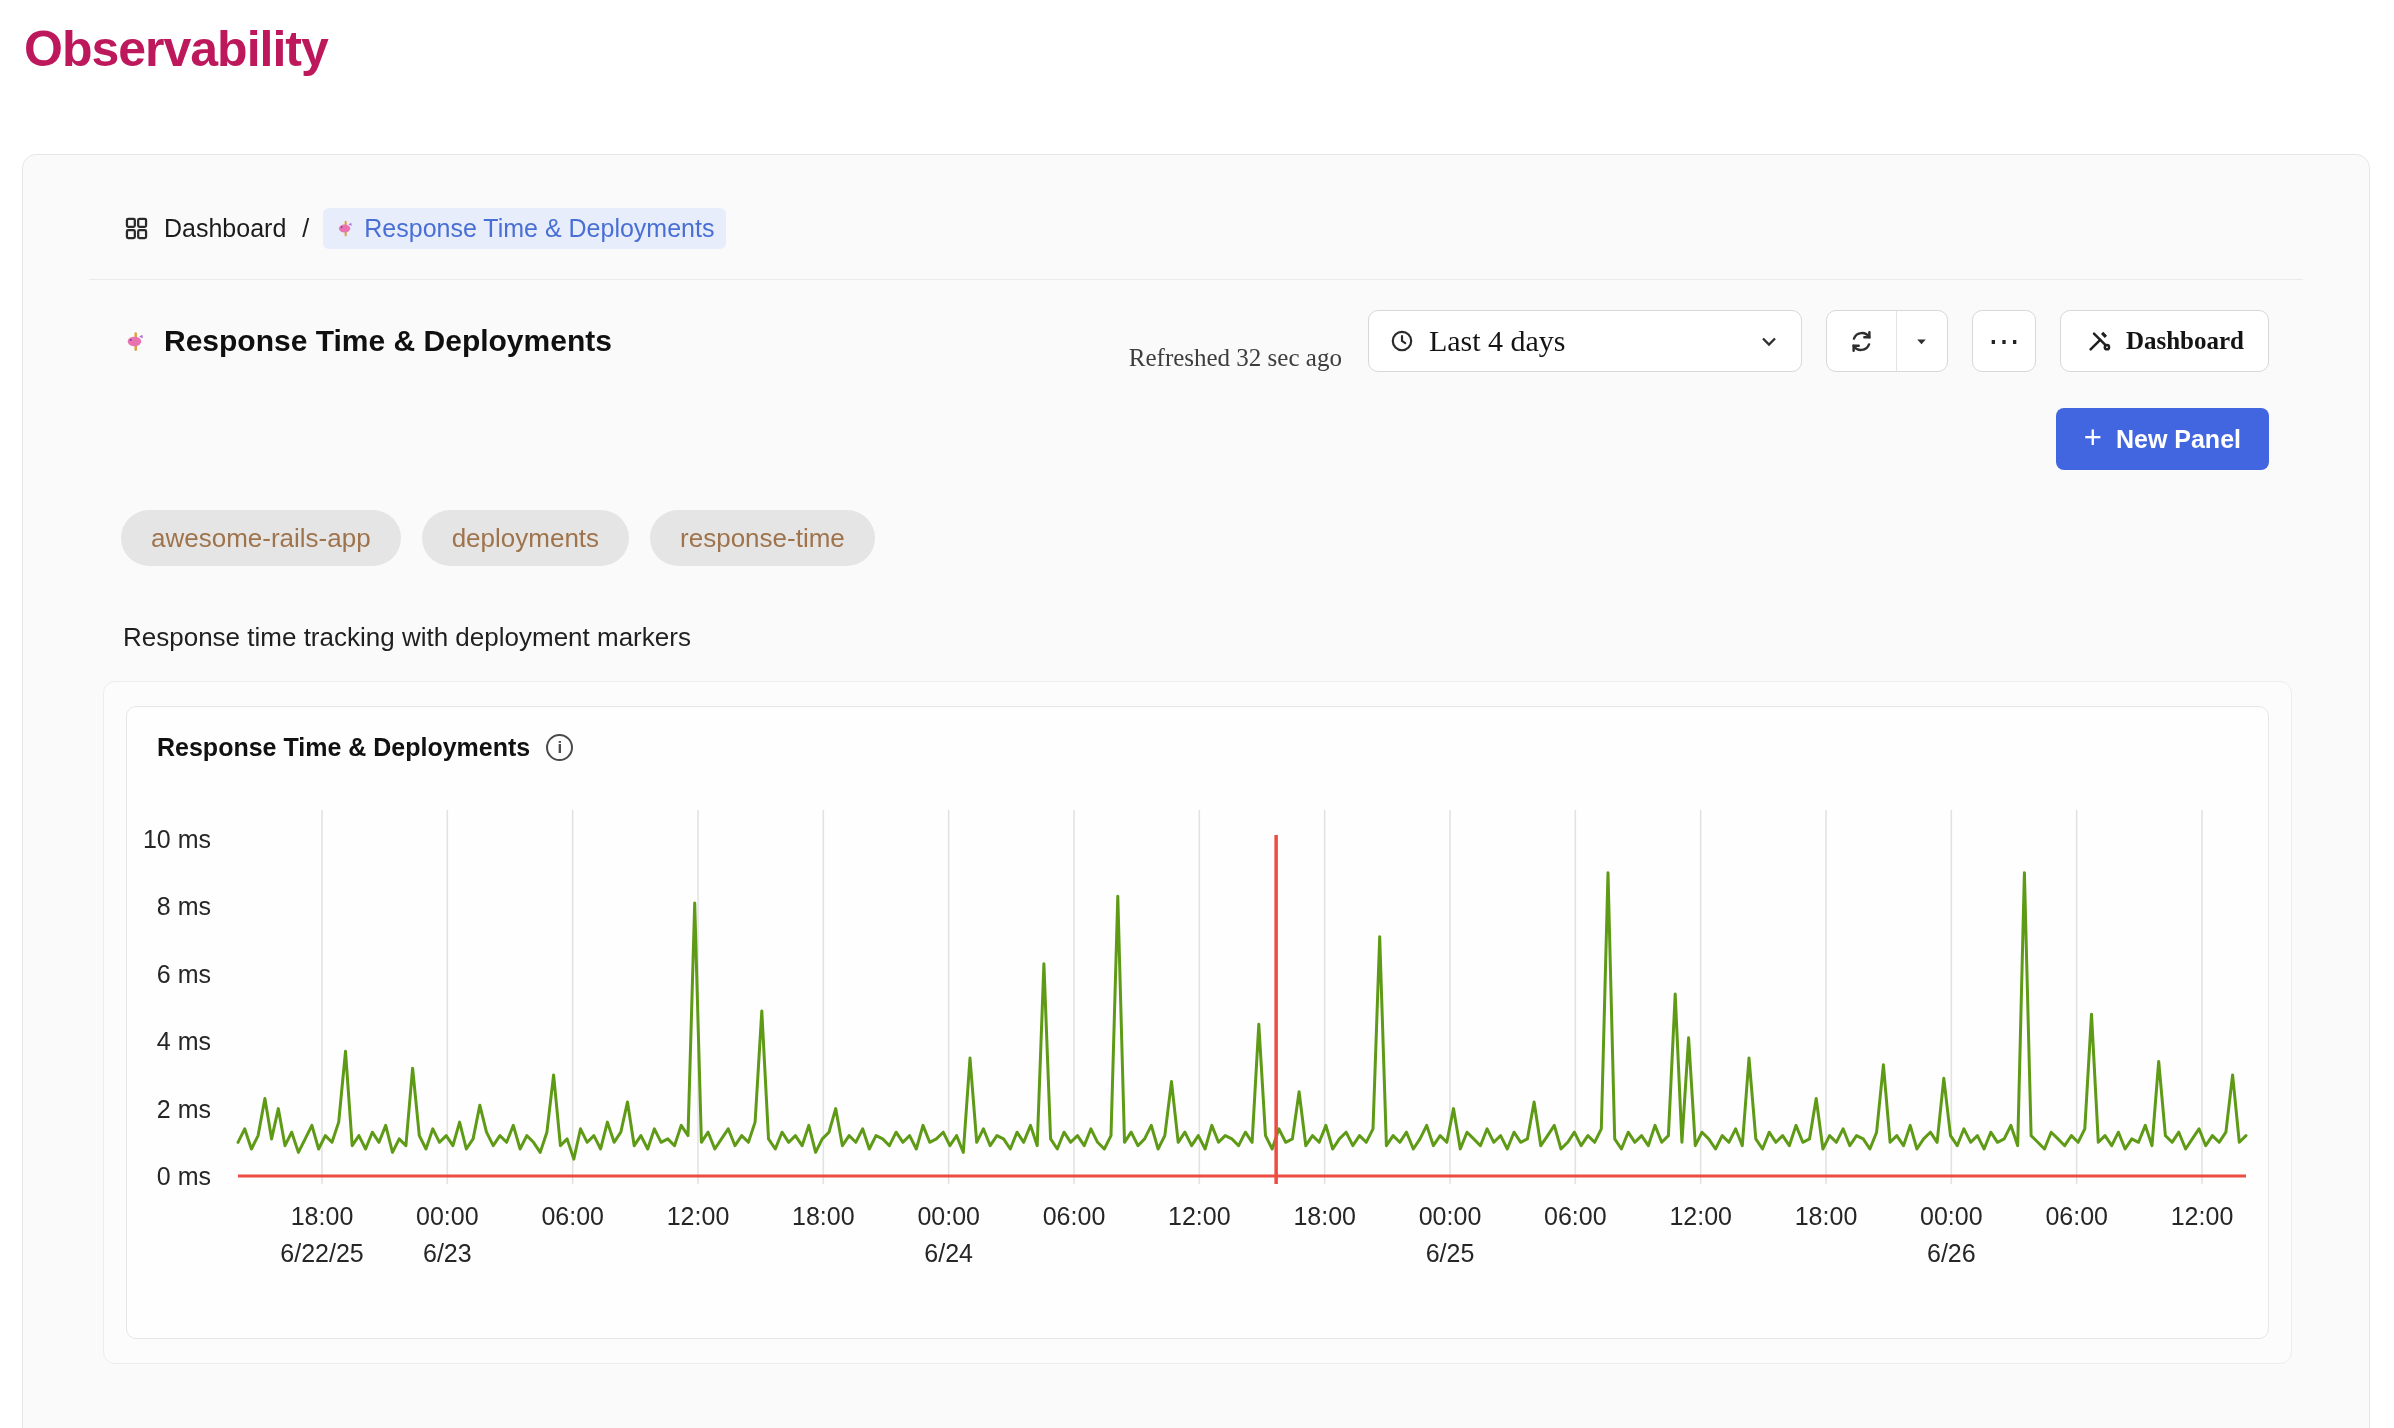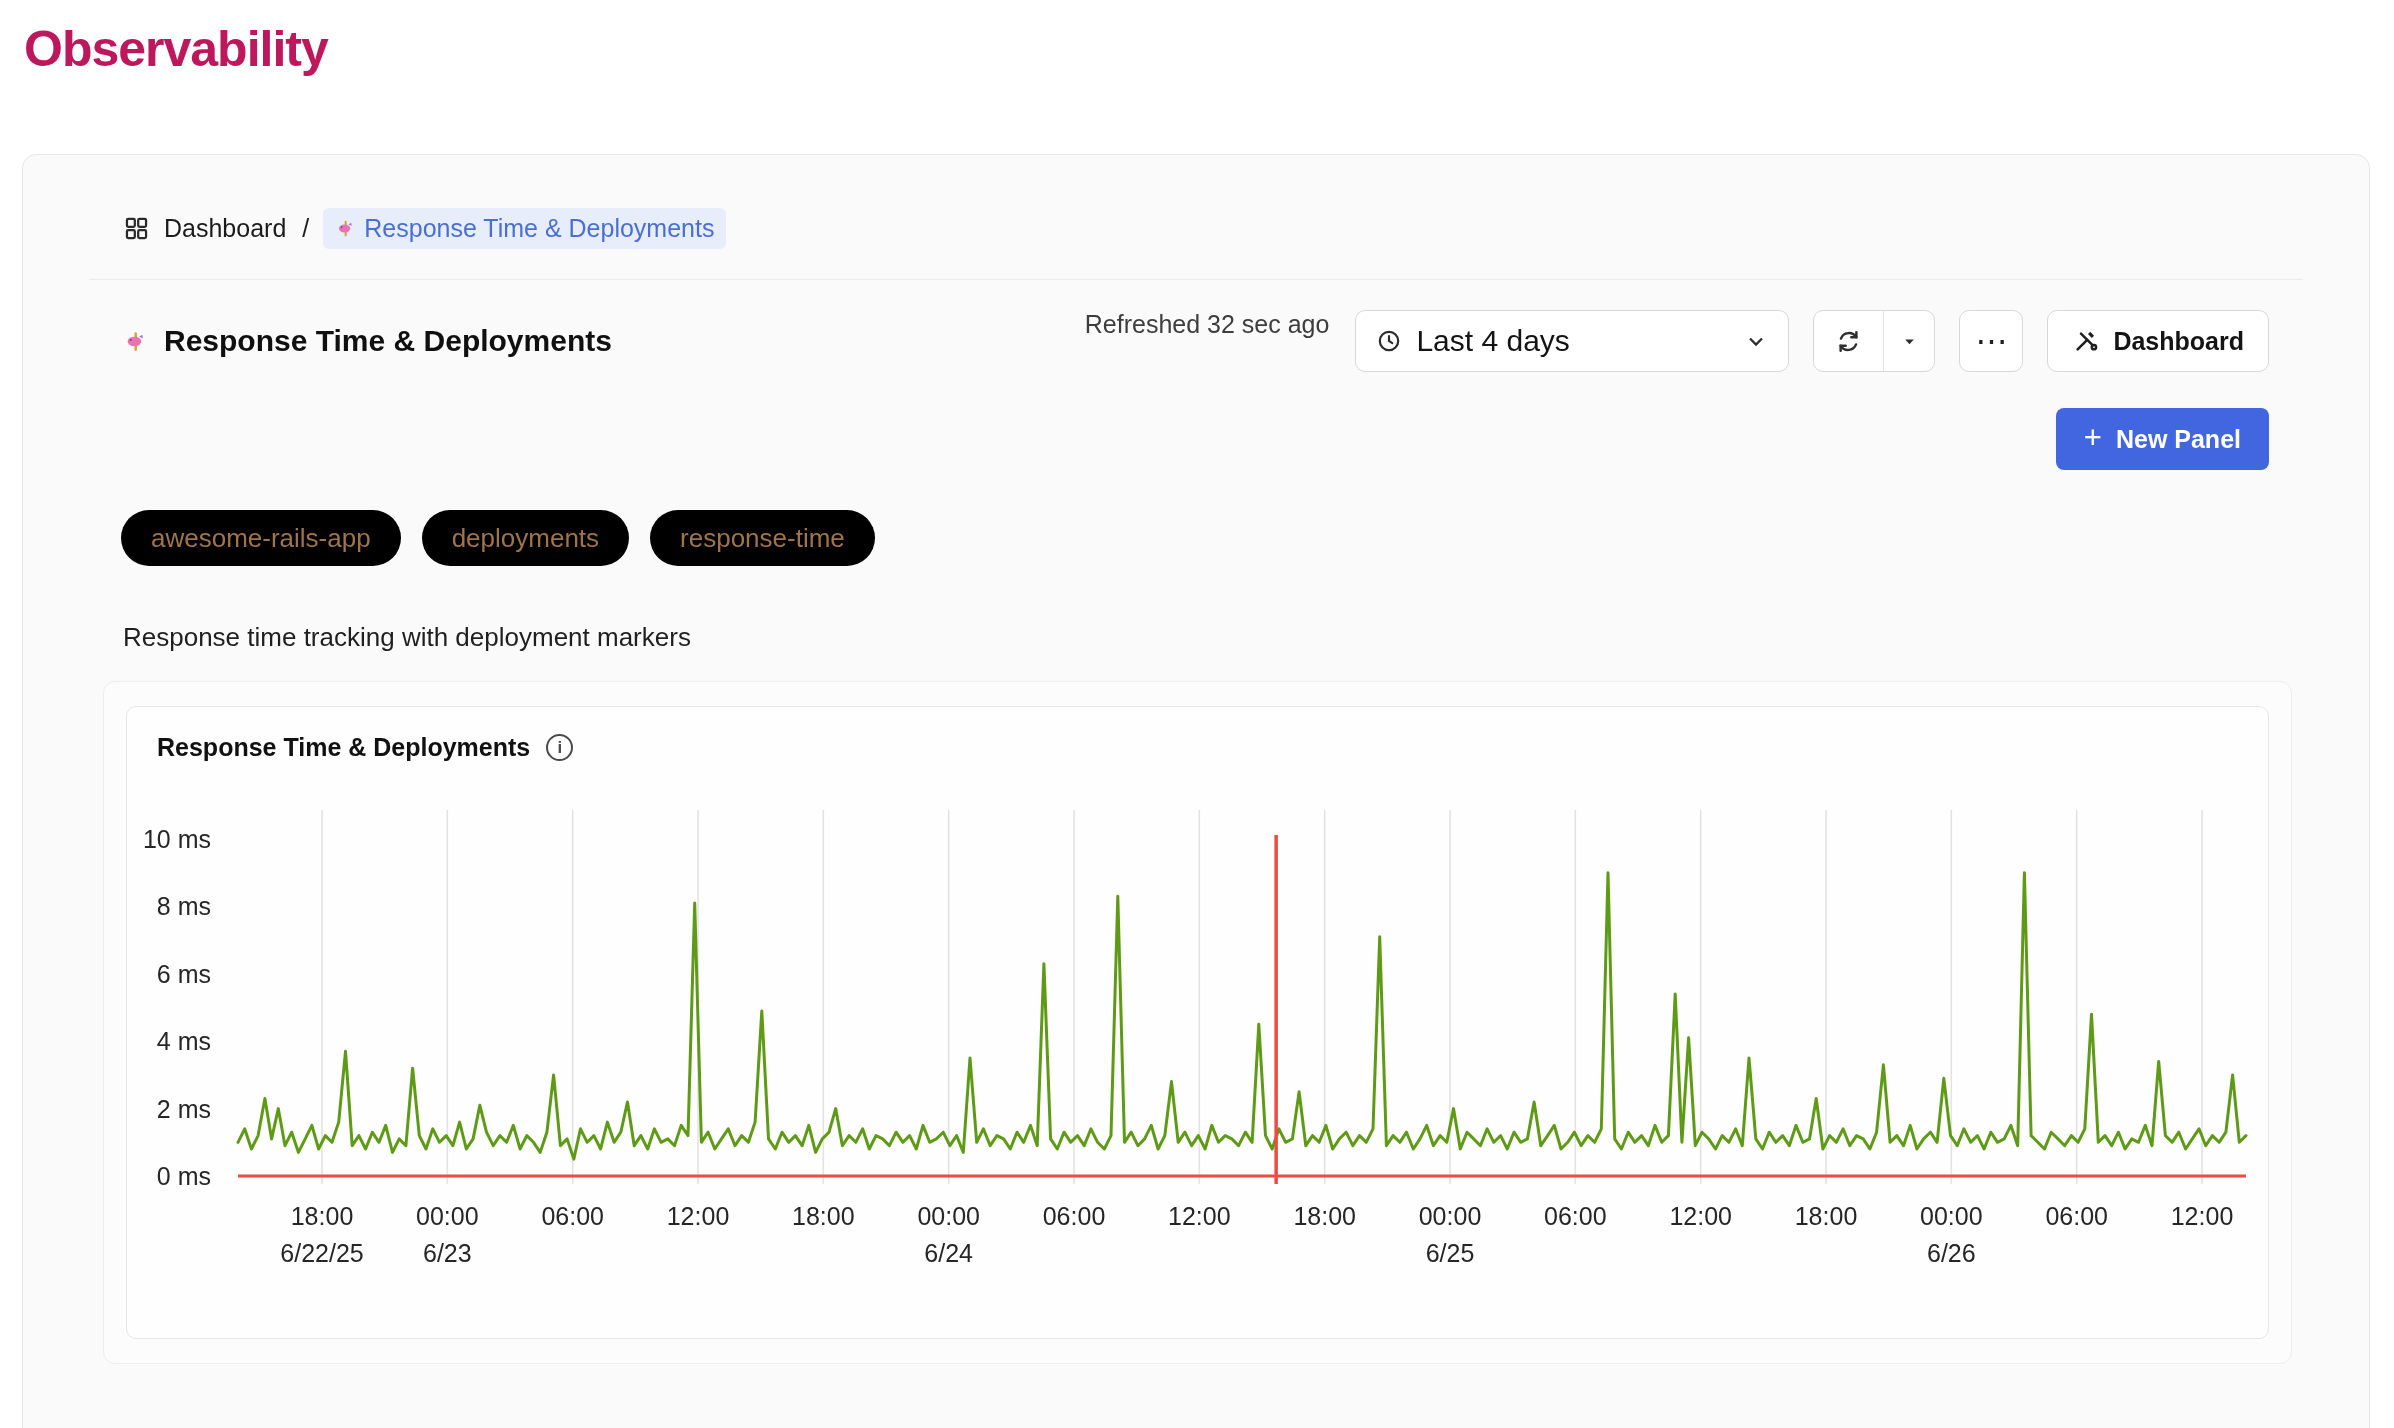--- a/index.html
+++ b/index.html
@@ -20,21 +20,21 @@
   .crumb-sep { font-size:25px; color:#1b1b1b; margin-left:2px; }
   .crumb-chip {
     display:flex; align-items:center; gap:8px; background:#e7edfb; border-radius:6px;
     padding:6px 12px; color:#4a6fd4; font-size:25px; cursor:pointer;
   }
   .divider { border-top:1px solid #eaeaea; margin:0 66px; }
 
   .panel-row { display:flex; align-items:center; justify-content:space-between; margin:30px 100px 0 100px; }
   .panel-title-wrap { display:flex; align-items:center; gap:16px; }
   .panel-title { font-size:30px; font-weight:700; color:#101010; }
-  .controls { display:flex; align-items:flex-start; gap:24px; }
+  .controls { display:flex; align-items:flex-end; gap:24px;font-family:Liberation Serif, serif; }
   .refreshed { font-size:25px; color:#3d3d3d; margin-right:2px; white-space:nowrap; }
   .select {
     display:flex; align-items:center; gap:14px; width:434px; height:62px;
     background:#fff; border:1px solid #d8d8d8; border-radius:10px; padding:0 20px; cursor:pointer;
   }
   .select-label { font-size:30px; color:#141414; flex:1; }
   .btn {
     height:62px; background:#fff; border:1px solid #d8d8d8; border-radius:10px;
     display:flex; align-items:center; justify-content:center; cursor:pointer;
   }
@@ -47,21 +47,21 @@
   .new-panel-row { display:flex; justify-content:flex-end; margin:36px 100px 0 0; }
   .new-panel-btn {
     display:flex; align-items:center; gap:14px; height:62px; padding:0 28px;
     background:#4265e0; color:#ffffff; border-radius:8px; font-size:25px; font-weight:600; cursor:pointer;
   }
   .new-panel-plus { font-size:31px; font-weight:400; margin-top:-3px; }
 
   .tags-row { display:flex; gap:21px; margin:40px 100px 0 98px; }
   .tag {
     height:56px; display:flex; align-items:center; padding:0 30px;
-    background:#000000; color:#9f744c; border-radius:30px; font-size:26px; font-weight:500; cursor:pointer;
+    background:#e5e5e5; color:#9f744c; border-radius:30px; font-size:26px; font-weight:500; cursor:pointer;
   }
   .description { margin:56px 0 0 100px; font-size:26px; color:#1f1f1f; }
 
   .chart-outer {
     margin:28px 77px 0 80px; height:683px; background:#fcfcfc;
     border:1px solid #ededed; border-radius:12px; padding:24px 22px;
   }
   .chart-inner {
     width:100%; height:100%; background:#fefefe; border:1px solid #e6e6e6; border-radius:10px; position:relative;
   }

